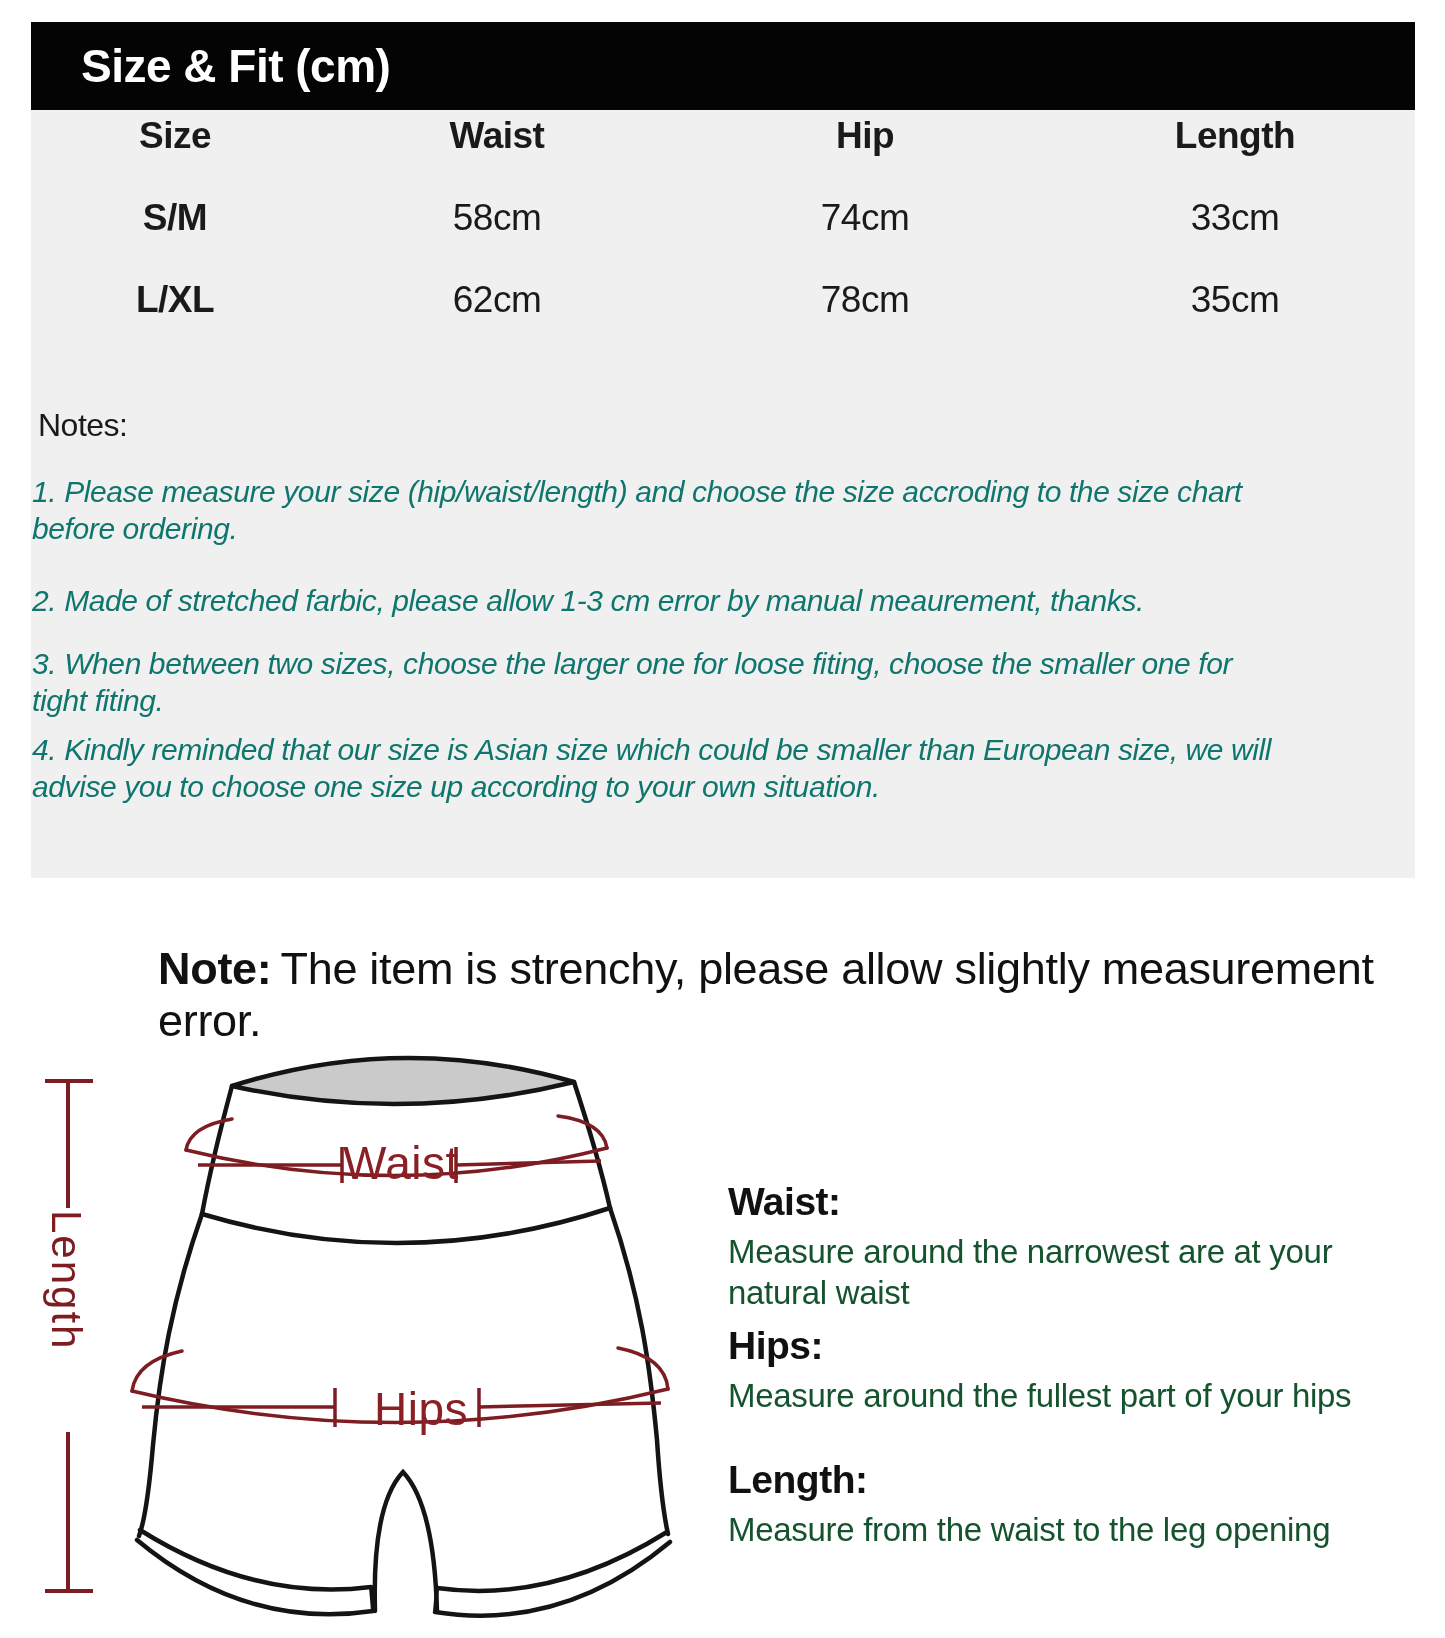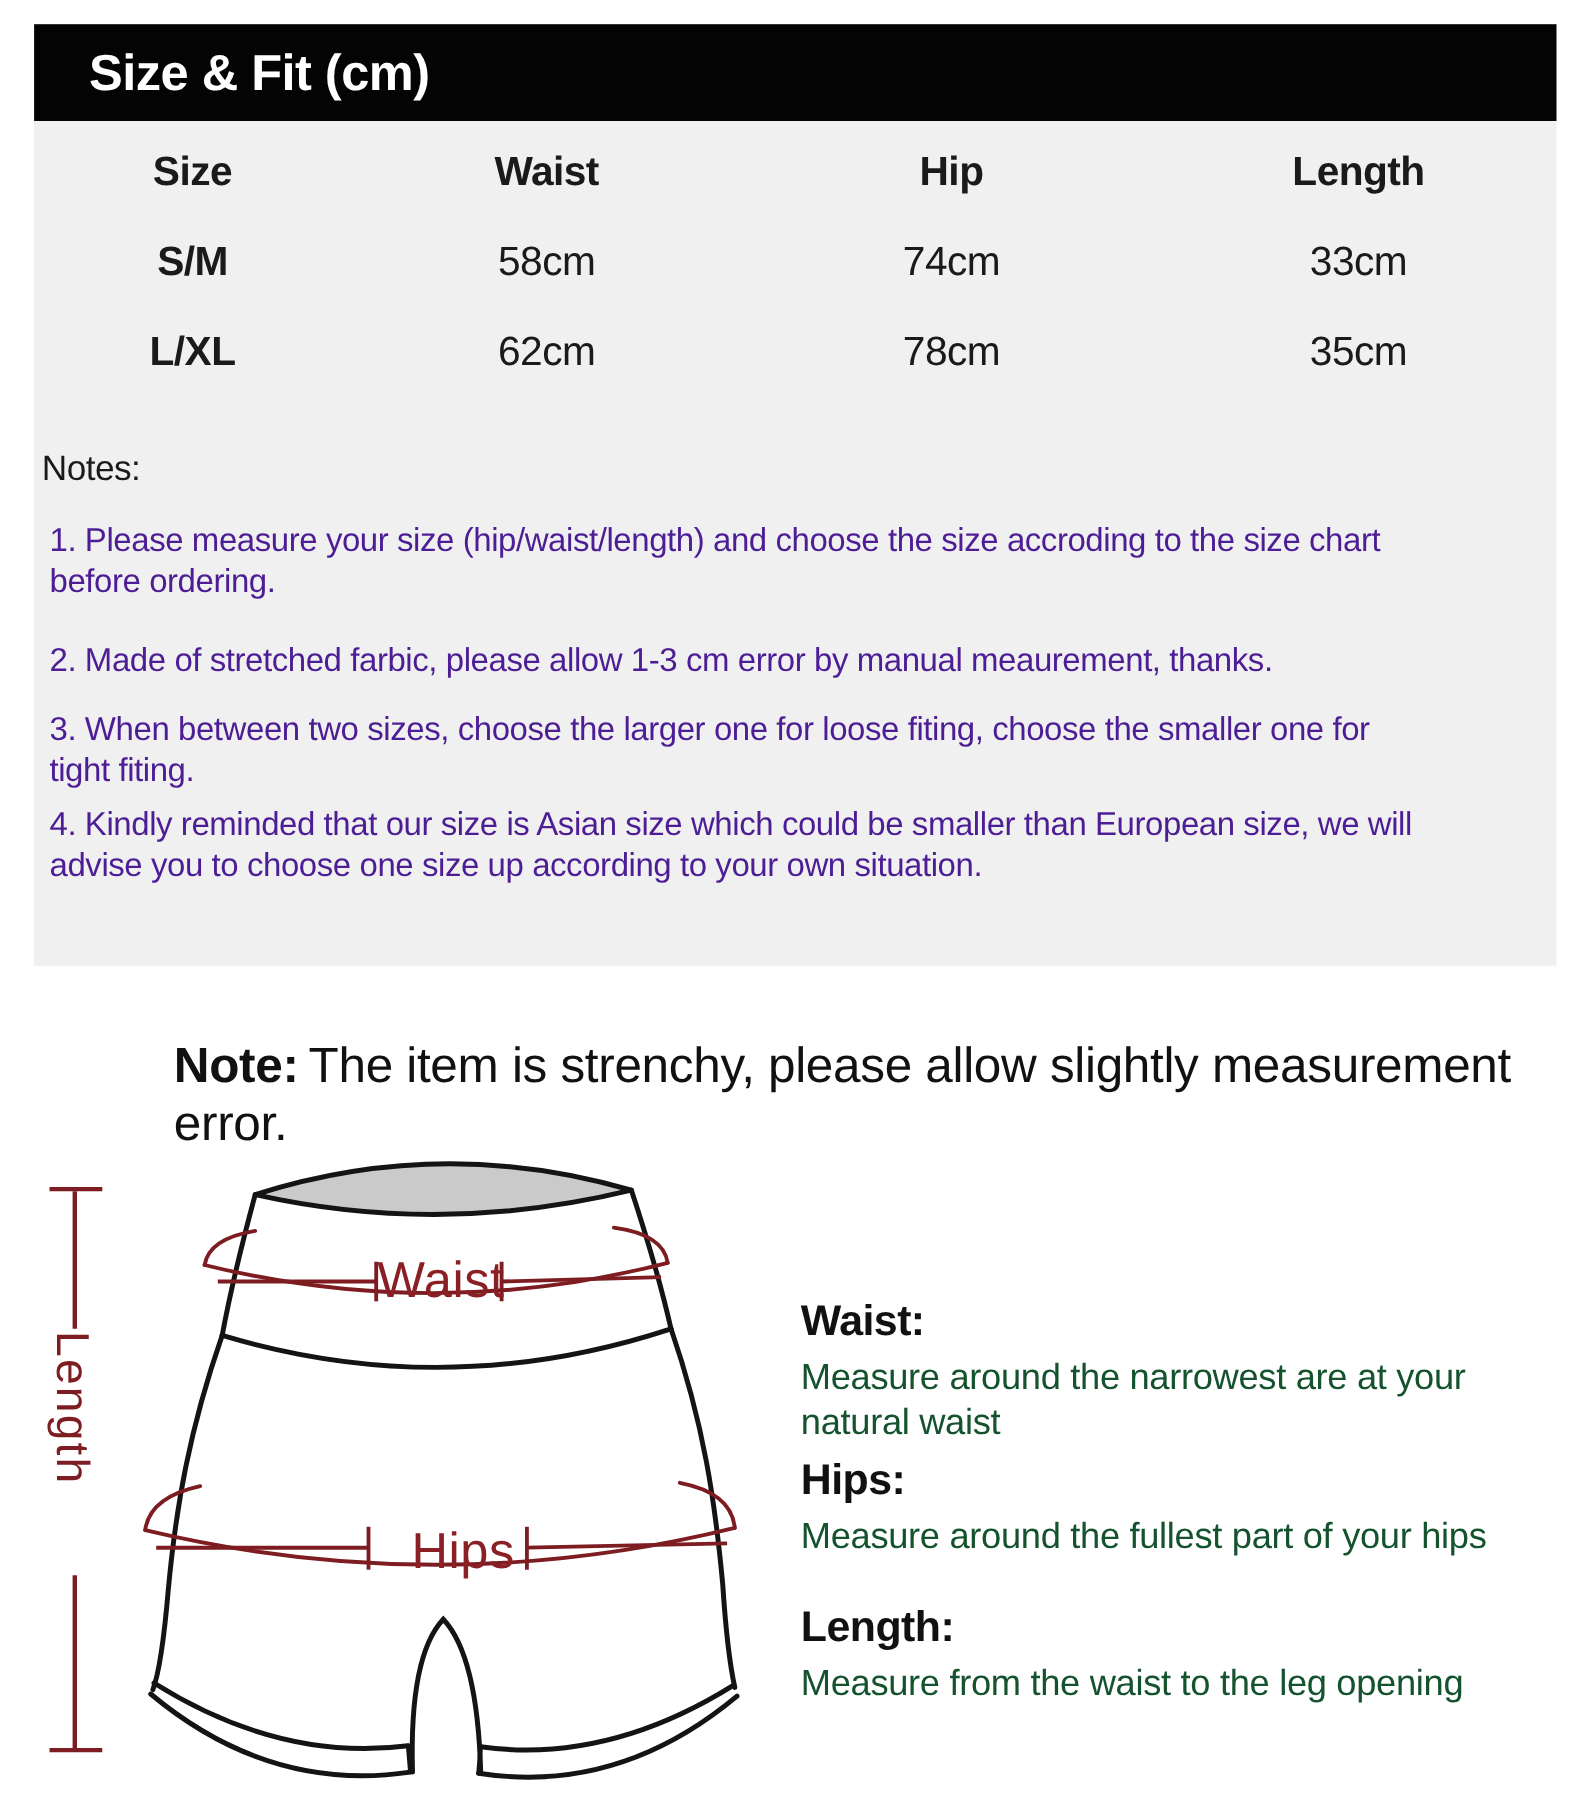--- a/index.html
+++ b/index.html
@@ -10,30 +10,30 @@
   
   .banner { position:absolute; left:31px; top:22px; width:1384px; height:88px;
             background:#040404; display:flex; align-items:center; }
   .banner h1 { color:#ffffff; font-size:46px; font-weight:bold; padding-left:50px; letter-spacing:-0.5px; }
 
   
   .panel { position:absolute; left:31px; top:110px; width:1384px; height:768px; background:#f0f0f0; }
 
   
   .size-table { display:grid; grid-template-columns:288px 356px 380px 360px;
-                padding-top:20px; row-gap:30px; }
+                row-gap:30px; }
   .size-table .cell { height:52px; display:flex; align-items:center; justify-content:center;
                       font-size:37px; letter-spacing:-0.5px; }
   .size-table .head { font-weight:bold; }
   .size-table .rowlabel { font-weight:bold; }
 
   
   .notes-heading { position:absolute; left:7px; top:297px; font-size:32px; font-weight:normal; letter-spacing:-0.5px; }
-  .note-p { position:absolute; left:14px; width:1360px; font-size:30px; line-height:37px;
-            letter-spacing:-0.4px; white-space:pre-line; color:#4c1d95; }
+  .note-p { position:absolute; left:1px; width:1360px; font-size:30px; line-height:37px;
+            letter-spacing:-0.4px; white-space:pre-line; color:#0f766e;font-style:italic; }
   .note-p.n1 { top:363px; }
   .note-p.n2 { top:472px; }
   .note-p.n3 { top:535px; }
   .note-p.n4 { top:621px; }
 
   
   .mid-note { position:absolute; left:158px; top:943px; font-size:45px; letter-spacing:-0.3px; color:#111; }
   .mid-note .prefix { font-weight:bold; }
   .mid-note .rest { margin-left:9px; }
 

